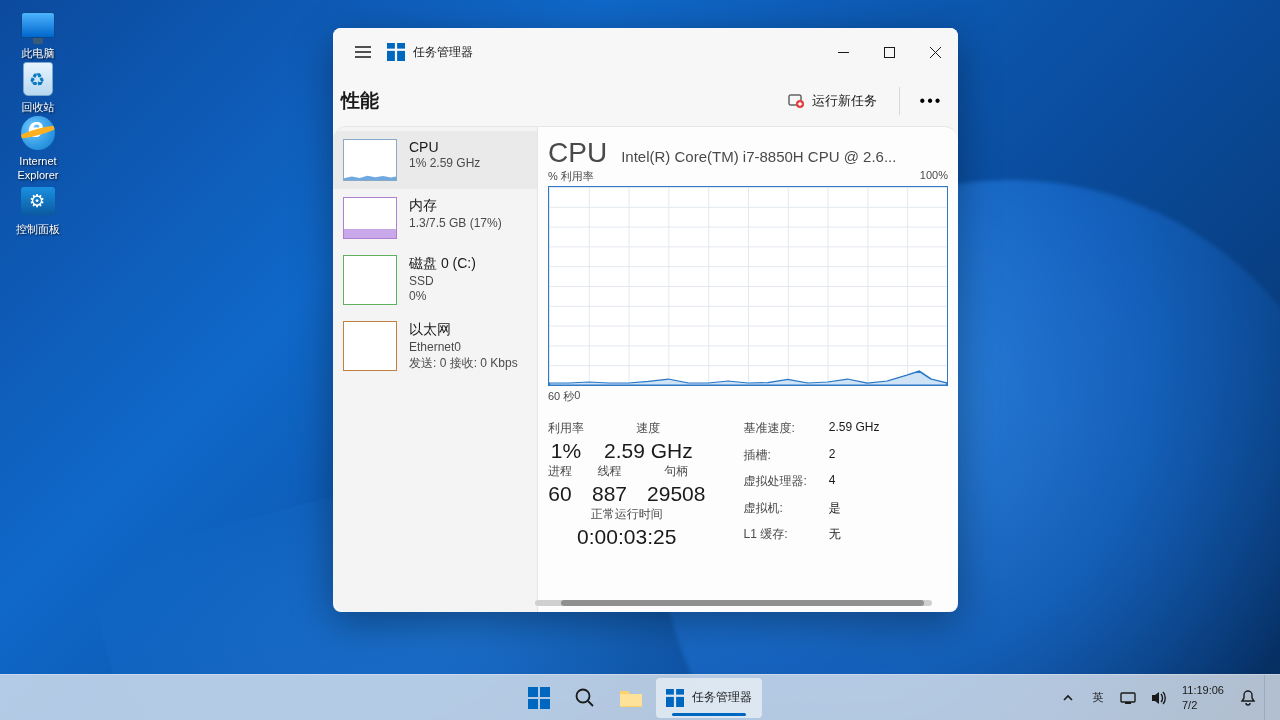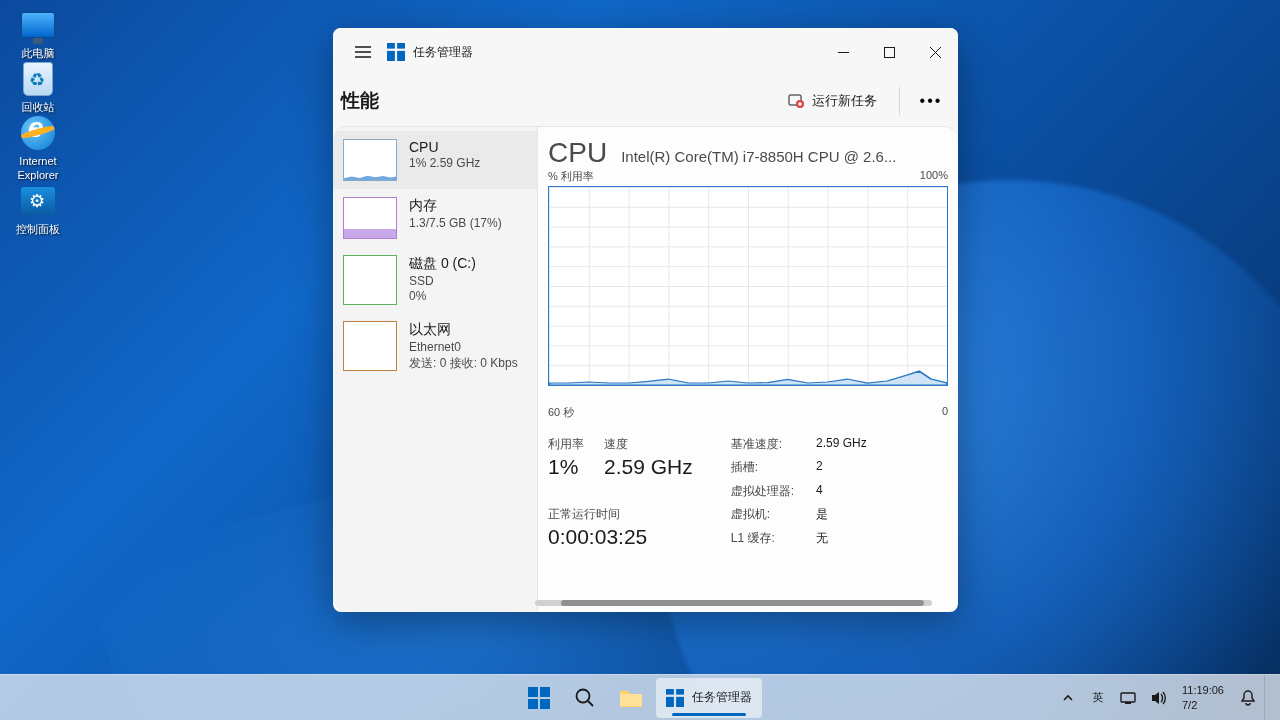--- a/index.html
+++ b/index.html
@@ -61,24 +61,24 @@
 
 .main { flex:1; padding:10px 0 10px 10px; display:flex; flex-direction:column; overflow:hidden; }
 .main-hdr { display:flex; align-items:baseline; gap:14px; padding-right:10px; }
 .big-cpu { font-size:28px; color:#4a4a4a; font-weight:400; }
 .cpu-model { font-size:15px; color:#4a4a4a; white-space:nowrap; overflow:hidden; text-overflow:ellipsis; flex:1; }
 
 .graph-labels { display:flex; justify-content:space-between; font-size:11px; color:#4a4a4a; padding-right:10px; }
 .graph { height:200px; border:1px solid #3078c8; margin-top:2px; margin-right:10px; position:relative; background:#fff; }
 .graph-grid { position:absolute; inset:0; background-image:linear-gradient(#e2e8ef 1px,transparent 1px),linear-gradient(90deg,#e2e8ef 1px,transparent 1px); background-size:10% 10%; }
 .graph svg { position:absolute; inset:0; width:100%; height:100%; }
-.x-labels { display:flex; justify-content:space-between; font-size:11px; color:#4a4a4a; margin-top:19px; padding-right:10px; }
+.x-labels { display:flex; font-size:11px; color:#4a4a4a; margin-top:3px; padding-right:10px; }
 
 .stats { display:flex; gap:38px; margin-top:16px; }
-.stats-col { display:flex; flex-direction:column; gap:27px; }
+.stats-col { display:flex; flex-direction:column; gap:0;text-align:center; }
 .stats-row { display:flex; gap:20px; }
 .stat { display:flex; flex-direction:column; gap:2px; }
 .stat .k { font-size:12px; color:#4a4a4a; }
 .stat .v { font-size:21px; color:#1a1a1a; }
 .kv-list { display:grid; grid-template-columns:auto auto; column-gap:22px; row-gap:4px; font-size:12px; color:#4a4a4a; }
 .kv-list .vv { color:#1a1a1a; }
 
 .scrollbar { position:absolute; bottom:6px; left:202px; right:26px; height:6px; background:#d0d0d0; border-radius:3px; }
 .scrollbar .sc-thumb { position:absolute; left:26px; right:8px; top:0; bottom:0; background:#909090; border-radius:3px; }
 
@@ -237,20 +237,34 @@
           <div class="stats-row">
             <div class="stat">
               <div class="k">利用率</div>
               <div class="v">1%</div>
             </div>
             <div class="stat">
               <div class="k">速度</div>
               <div class="v">2.59 GHz</div>
             </div>
           </div>
+          <div class="stats-row">
+            <div class="stat">
+              <div class="k">进程</div>
+              <div class="v">60</div>
+            </div>
+            <div class="stat">
+              <div class="k">线程</div>
+              <div class="v">887</div>
+            </div>
+            <div class="stat">
+              <div class="k">句柄</div>
+              <div class="v">29508</div>
+            </div>
+          </div>
           <div class="stat">
             <div class="k">正常运行时间</div>
             <div class="v">0:00:03:25</div>
           </div>
         </div>
         <div class="kv-list">
           <div>基准速度:</div>
             <div class="vv">2.59 GHz</div>
           <div>插槽:</div>
             <div class="vv">2</div>

